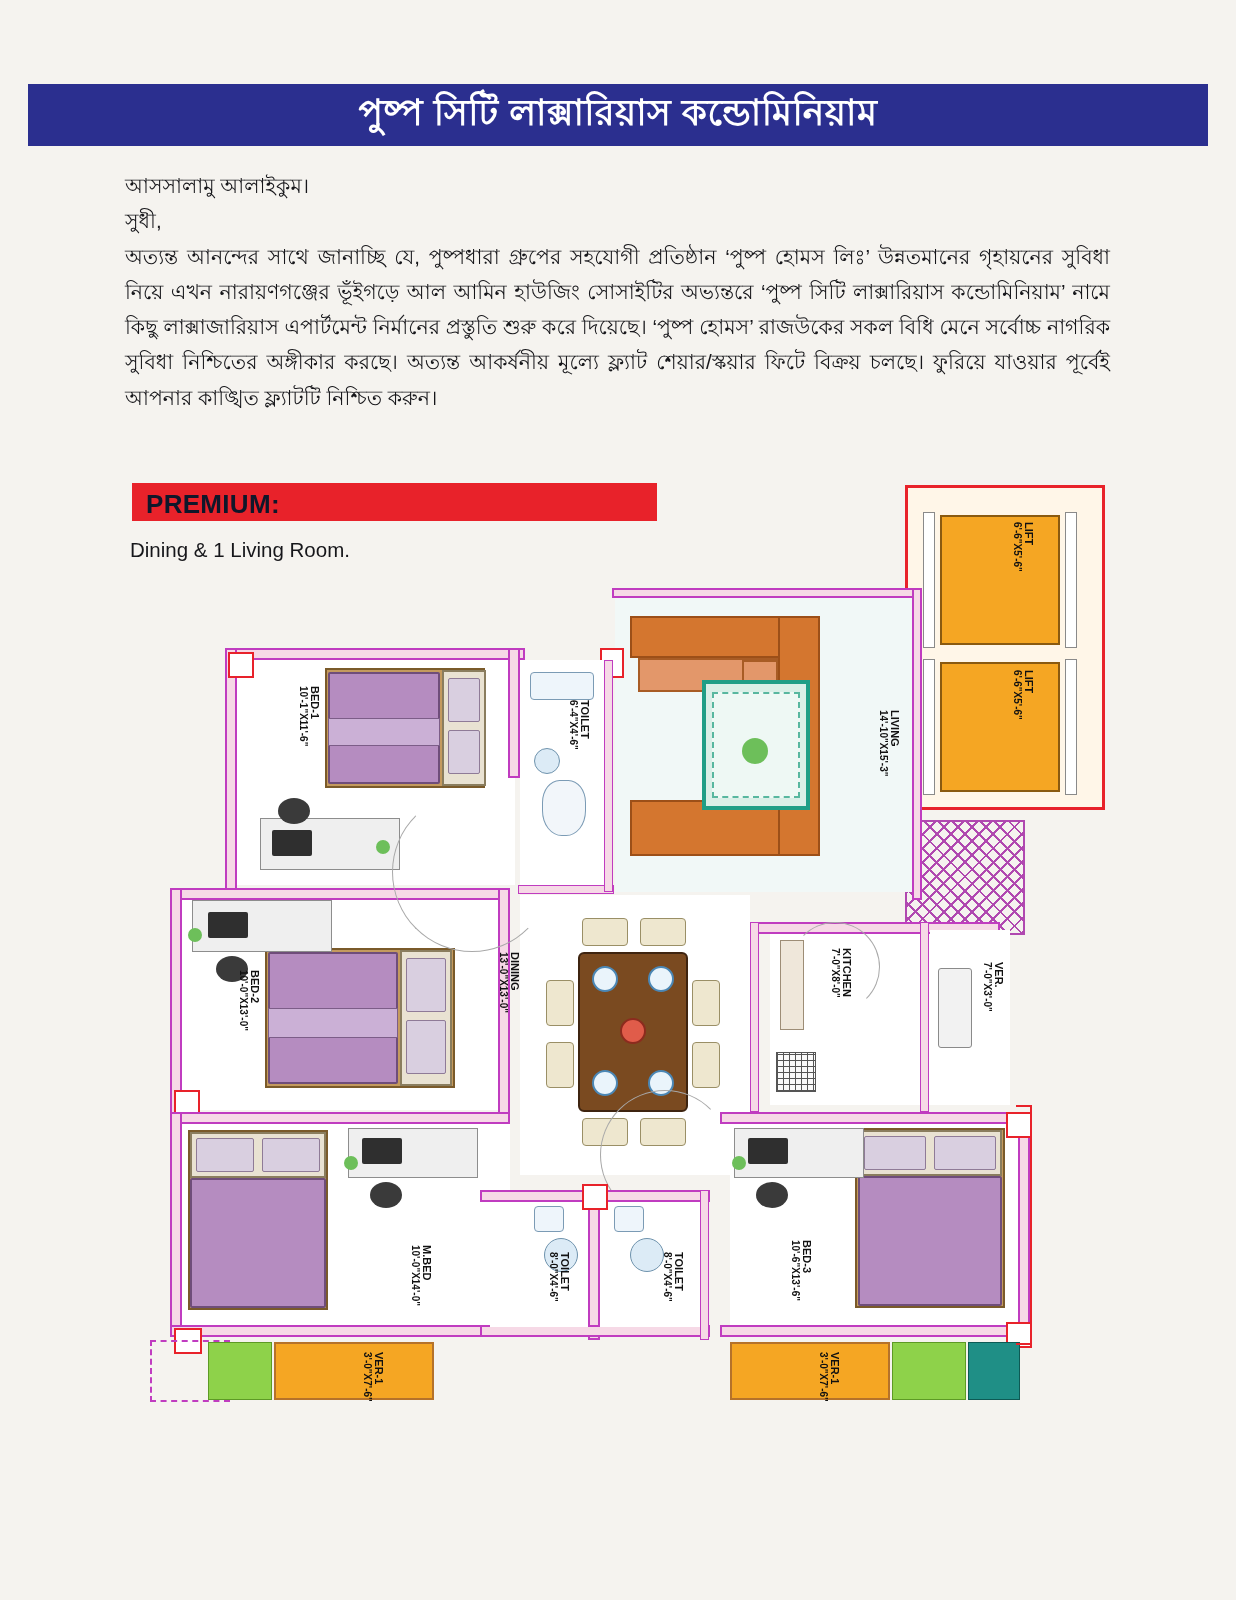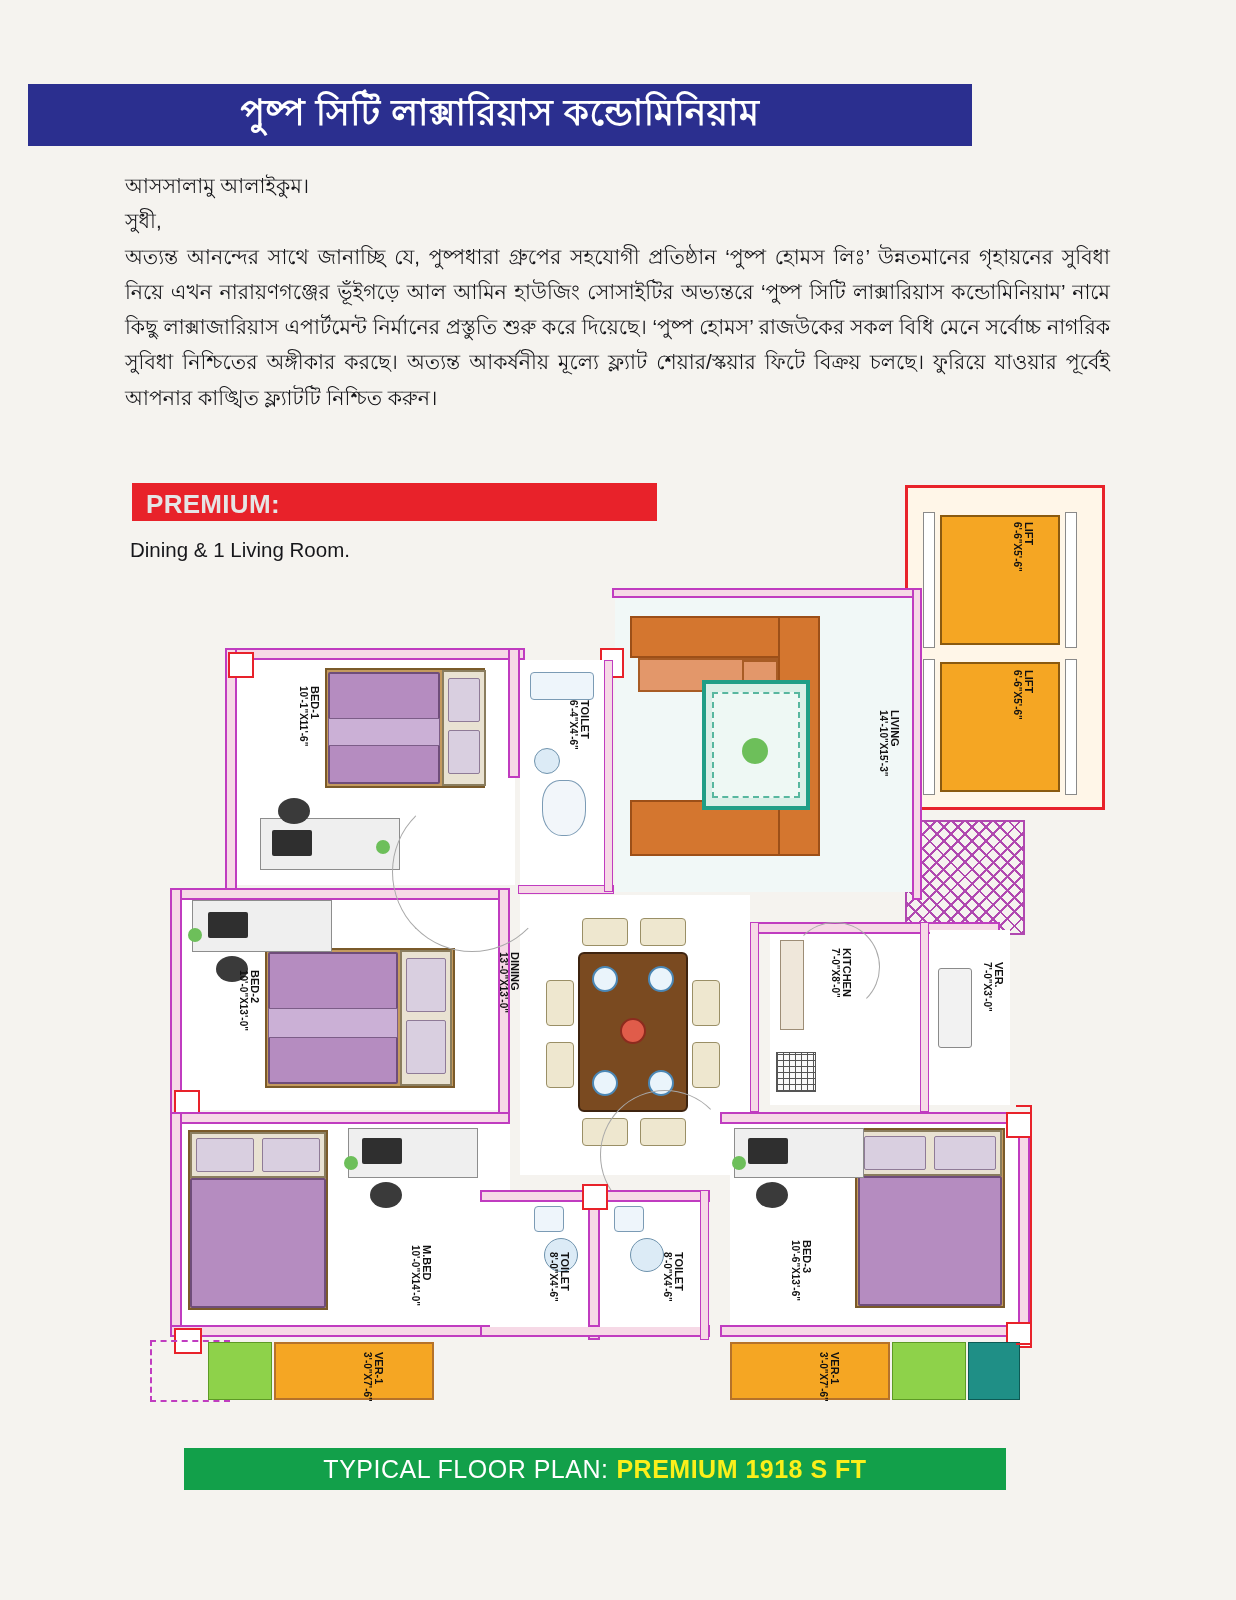--- a/index.html
+++ b/index.html
@@ -9,21 +9,21 @@
     font-family:"Liberation Sans", sans-serif;
     position:relative;
     overflow:hidden;
   }
   .page {
     position:absolute; left:0; top:0; width:1236px; height:1600px;
     background:#f5f3ef;
   }
   
   .title-bar {
-    position:absolute; left:28px; top:84px; width:944px; height:62px;
+    position:absolute; left:28px; top:84px; width:1180px; height:62px;
     background:#2b2f8f;
     color:#fff;
     display:flex; align-items:center; justify-content:center;
     font-size:36px; font-weight:bold;
     letter-spacing:0.5px;
   }
   
   .letter {
     position:absolute; left:125px; top:168px; width:985px;
     font-size:20.5px;
@@ -33,21 +33,21 @@
   }
   .letter .ln { display:block; }
   .letter b { font-weight:normal; }
   
   .premium-band {
     position:absolute; left:132px; top:483px; width:525px; height:38px;
     background:#e8222a;
   }
   .premium-band span {
     position:absolute; left:14px; top:6px;
-    color:#e5e5e5; font-size:26px; font-weight:bold; letter-spacing:0.3px;
+    color:#0f172a; font-size:26px; font-weight:bold; letter-spacing:0.3px;
   }
   .premium-desc {
     position:absolute; left:130px; top:535px; width:700px;
     font-size:20.5px; line-height:1.5; color:#16161a;
   }
   
   .footer-band {
     position:absolute; left:184px; top:1448px; width:822px; height:42px;
     background:#12a04a;
     display:flex; align-items:center; justify-content:center;
@@ -380,18 +380,14 @@
       <span>VER-1</span>
       <span class="dim">3'-0"X7'-6"</span>
     </div>
     <div class="grass" style="left:762px; top:742px; width:74px; height:58px;"></div>
     <div class="teal" style="left:838px; top:742px; width:52px; height:58px;"></div>
 
     <div class="outline-thin" style="left:886px; top:505px; width:16px; height:240px; border-left:none;"></div>
 
   </div>
 
-  <div class="footer-band">
-    <span class="f1">TYPICAL FLOOR PLAN:</span>
-    <span class="f2">PREMIUM 1918 S FT</span>
-  </div>
 
 </div>
 
 </body></html>

